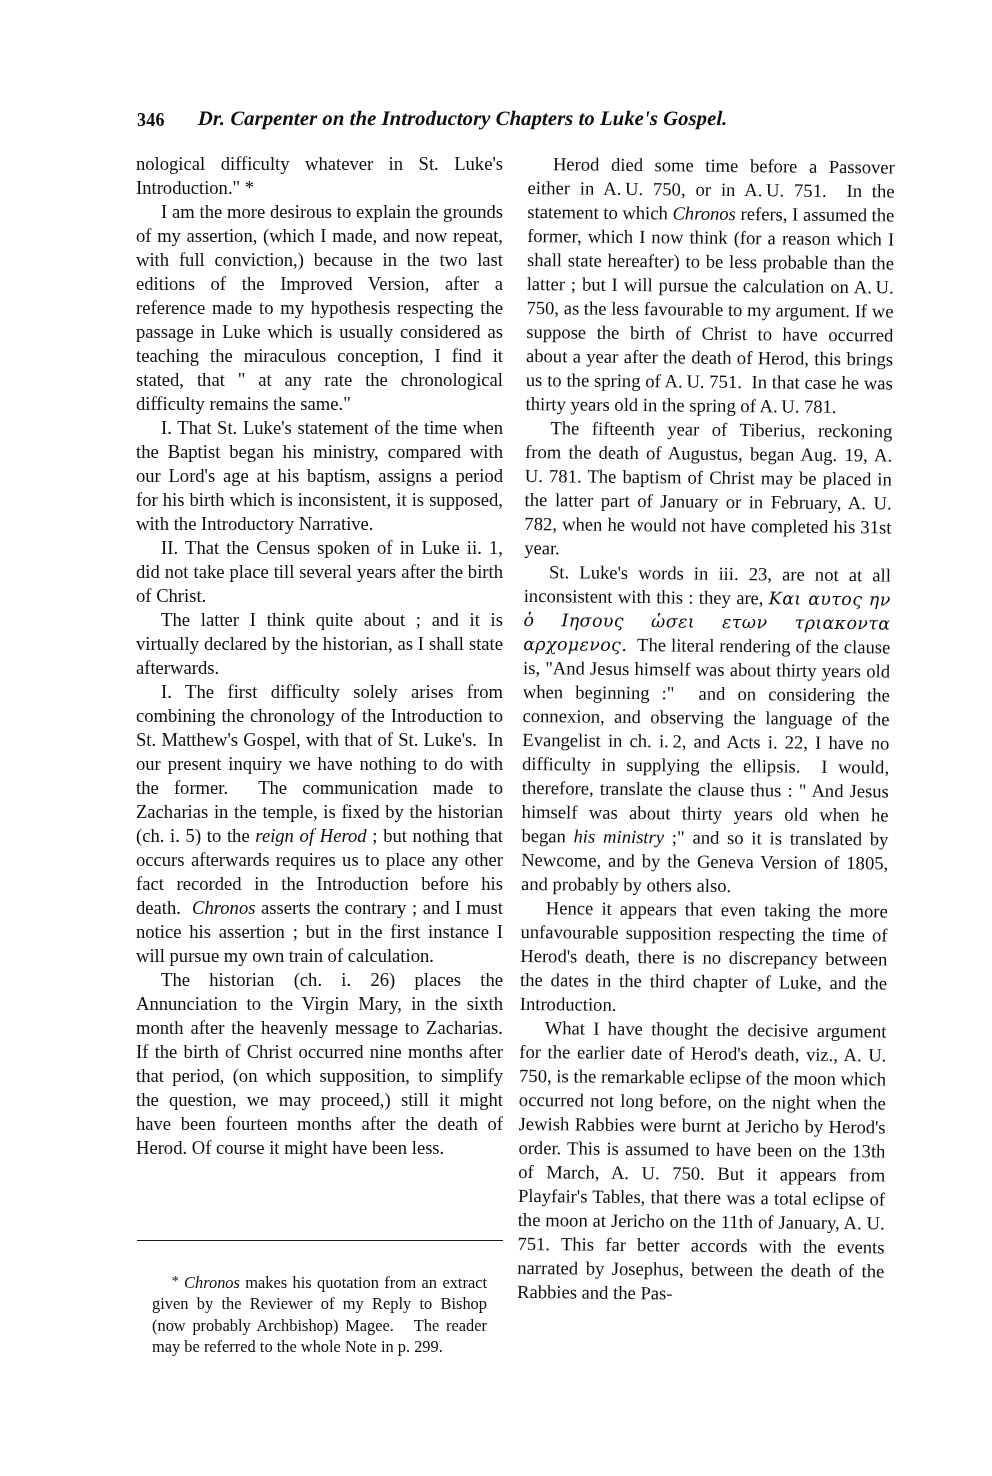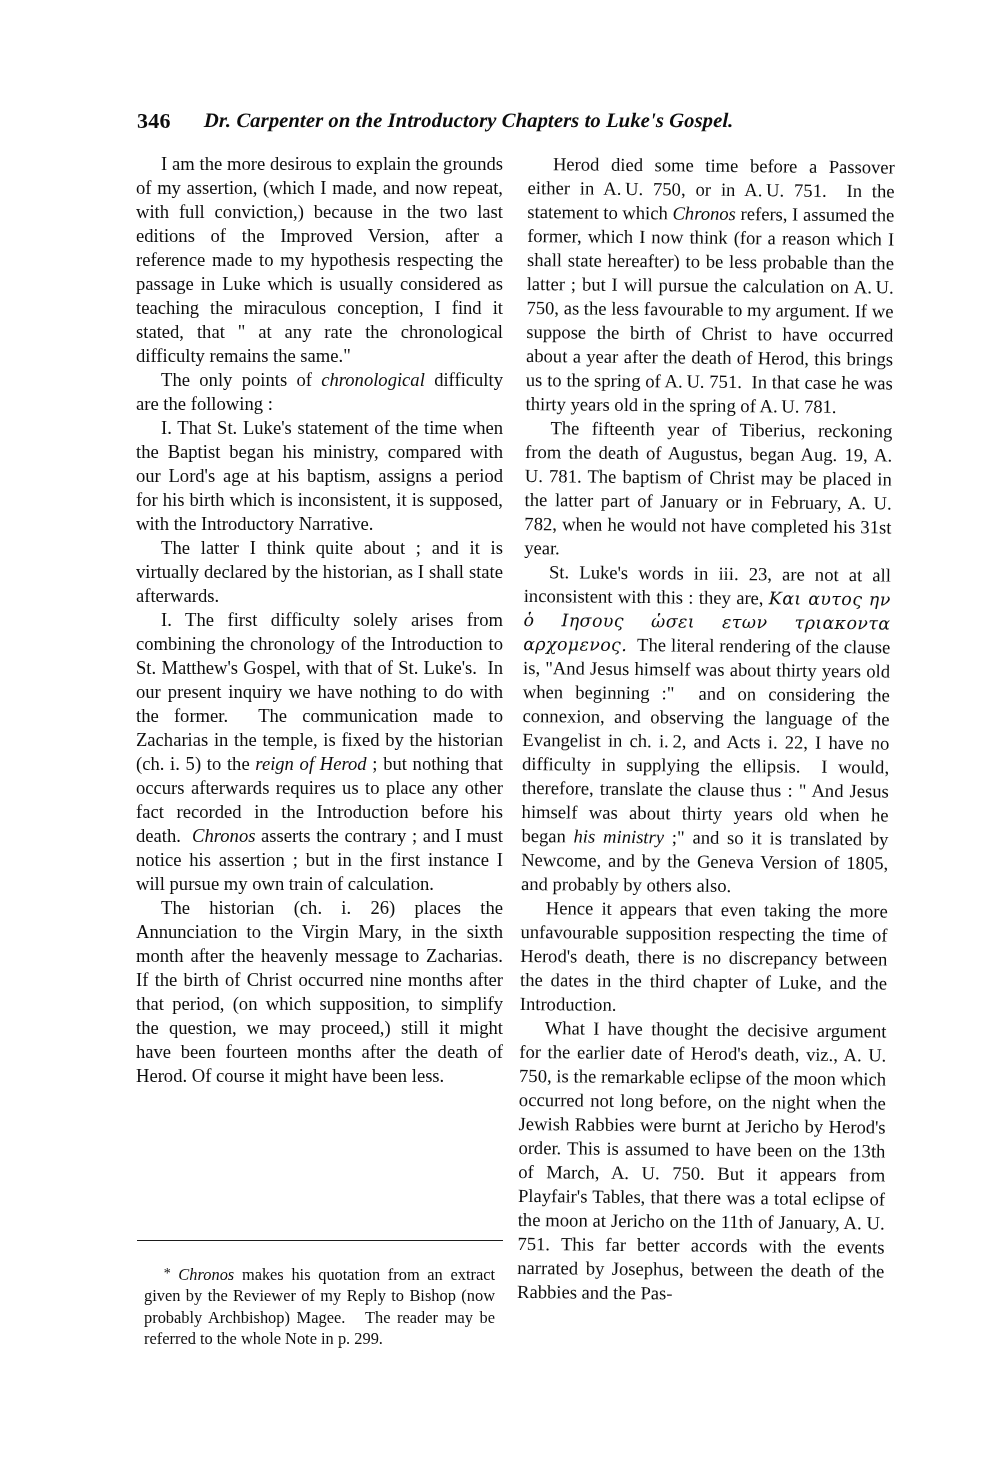--- a/index.html
+++ b/index.html
@@ -28,21 +28,21 @@
   .running-head {
     position: absolute;
     left: 137px;
     top: 107px;
     width: 716px;
     height: 30px;
     display: flex;
     align-items: baseline;
   }
   .folio {
-    font-size: 22px;
+    font-size: 18px;
     font-weight: 700;
     letter-spacing: 0.3px;
     transform: translateY(1px);
   }
   .head-title {
     font-style: italic;
     font-weight: 700;
     font-size: 20.5px;
     margin-left: 33px;
     letter-spacing: 0.15px;
@@ -93,44 +93,45 @@
   }
   .footnote {
     position: absolute;
     left: 136px;
     top: 1255px;
     width: 367px;
     font-size: 16.4px;
     line-height: 21.4px;
     text-align: justify;
   }
-  .footnote p { margin: 8px; text-indent: 1.2em; }
+  .footnote p { margin: 16px; text-indent: 1.2em; }
   .star { font-size: 14px; vertical-align: 2px; }
 
   
 </style>
 </head>
 <body style="background: rgb(255, 255, 255); color: rgb(13, 13, 13);">
 
 <div class="page">
 
   <div class="running-head">
     <span class="folio">346</span>
     <span class="head-title">Dr. Carpenter on the Introductory Chapters to Luke's Gospel.</span>
   </div>
 
   <div class="col col-left">
 
+    <p class="noindent"><span>nological difficulty whatever in St. Luke's Introduction." *</span></p>
 
     <p><span>I am the more desirous to explain the grounds of my assertion, (which I made, and now repeat, with full conviction,) because in the two last editions of the Improved Version, after a reference made to my hypothesis respecting the passage in Luke which is usually considered as teaching the miraculous conception, I find it stated, that " at any rate the chronological difficulty remains the same."</span></p>
 
-    <p>The only points of <i class="it">chronological</i> difficulty are the following :</p>
 
     <p><span>I. That St. Luke's statement of the time when the Baptist began his ministry, compared with our Lord's age at his baptism, assigns a period for his birth which is inconsistent, it is supposed, with the Introductory Narrative.</span></p>
 
+    <p><span>II. That the Census spoken of in Luke ii. 1, did not take place till several years after the birth of Christ.</span></p>
 
     <p><span>The latter I think quite about ; and it is virtually declared by the historian, as I shall state afterwards.</span></p>
 
     <p>I. The first difficulty solely arises from combining the chronology of the Introduction to St. Matthew's Gospel, with that of St. Luke's.&nbsp; In our present inquiry we have nothing to do with the former.&nbsp; The communication made to Zacharias in the temple, is fixed by the historian (ch. i. 5) to the <i class="it">reign of Herod</i> ; but nothing that occurs afterwards requires us to place any other fact recorded in the Introduction before his death.&nbsp; <i class="it">Chronos</i> asserts the contrary ; and I must notice his assertion ; but in the first instance I will pursue my own train of calculation.</p>
 
     <p><span>The historian (ch. i. 26) places the Annunciation to the Virgin Mary, in the sixth month after the heavenly message to Zacharias.  If the birth of Christ occurred nine months after that period, (on which supposition, to simplify the question, we may proceed,) still it might have been fourteen months after the death of Herod.  Of course it might have been less.</span></p>
   </div>
 
   <div class="fn-rule"></div>
 

